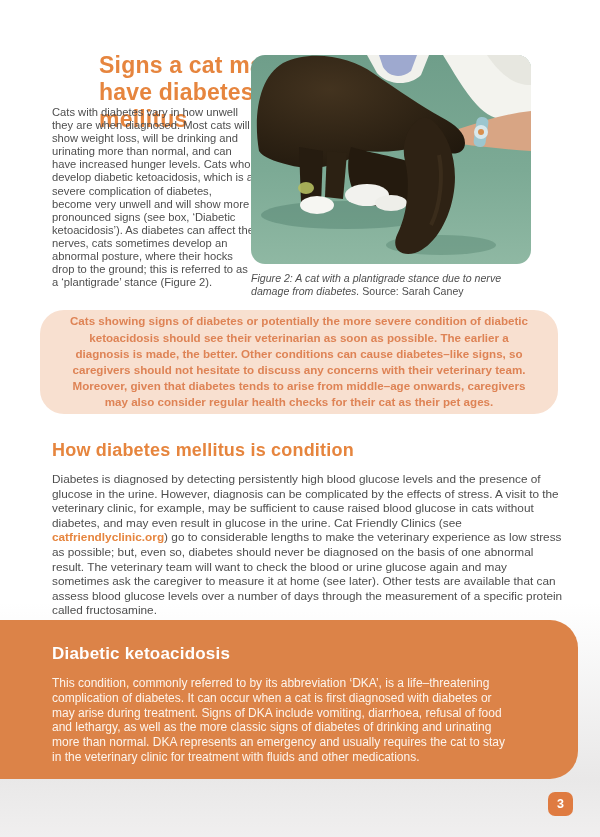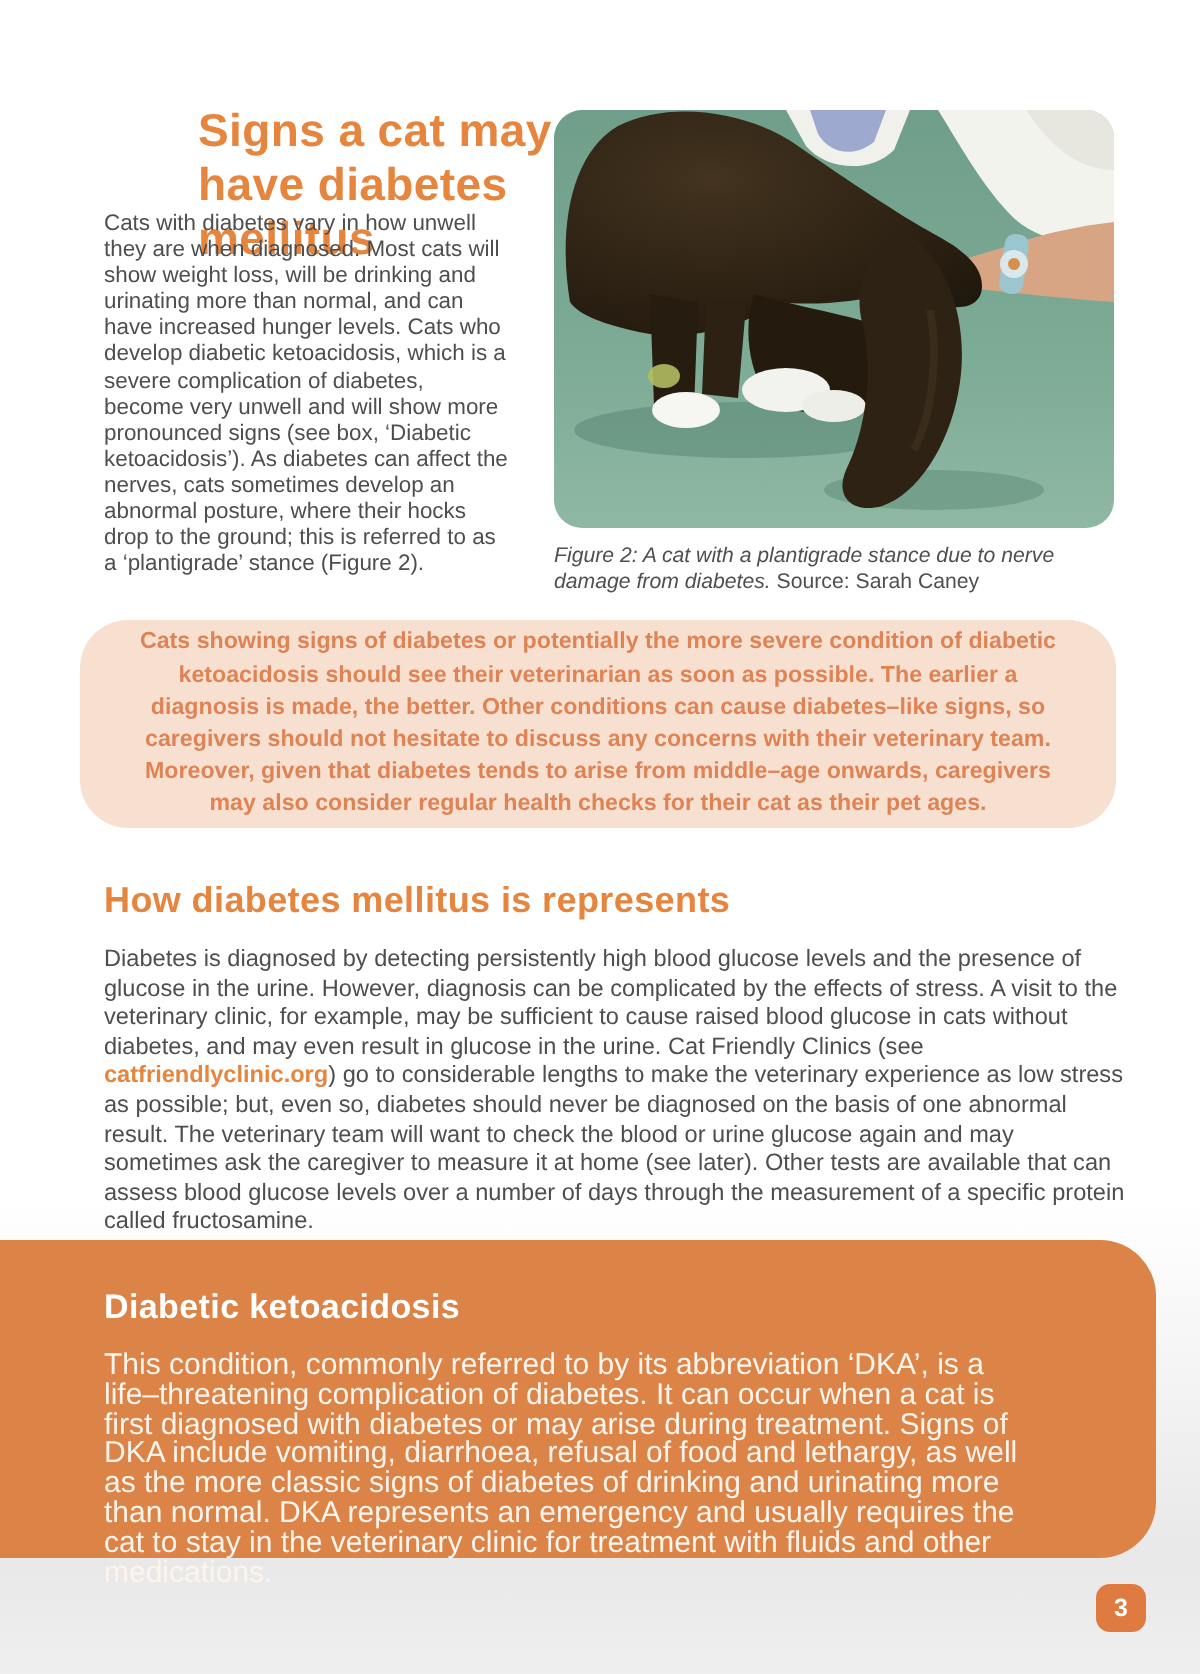--- a/index.html
+++ b/index.html
@@ -29,21 +29,21 @@
   .lead-col{
     position:absolute;left:52px;top:106px;width:202px;
     font-size:11.2px;line-height:13.1px;color:#4e4e4e;
   }
   .diag-par{
     position:absolute;left:52px;top:472px;width:512px;
     font-size:11.8px;line-height:14.6px;color:#4e4e4e;
   }
   .diag-par .link{color:#e6853e;font-weight:bold;text-decoration:none;cursor:pointer;margin-top:48px;}
   
-  .figure-wrap{position:absolute;left:277px;top:55px;width:280px;}
+  .figure-wrap{position:absolute;left:251px;top:55px;width:280px;}
   .photo{
     width:280px;height:209px;border-radius:14px;overflow:hidden;display:block;
   }
   .fig-caption{
     margin-top:8px;font-size:10.6px;line-height:13px;color:#4f4f4f;width:288px;
   }
   .fig-caption .cap{font-style:italic;}
   .fig-caption .src{font-style:normal;}
   
   .callout{
@@ -60,21 +60,21 @@
   .dka{
     position:absolute;left:0;top:620px;width:578px;height:159px;
     background:#dc8348;border-radius:0 28px 28px 0;
     box-sizing:border-box;padding:24px 40px 0 52px;
   }
   .dka .h3{
     font-size:17px;font-weight:bold;color:#ffffff;letter-spacing:.2px;
     margin:0 0 12px 0;
   }
   .dka .body{
-    font-size:15px;line-height:14.8px;color:#fdf4ec;width:462px;
+    font-size:12px;line-height:14.8px;color:#fdf4ec;width:462px;
   }
   
   .page-badge{
     position:absolute;left:548px;top:792px;width:25px;height:24px;
     background:#df7b41;border-radius:7px;
     display:flex;align-items:center;justify-content:center;
     color:#ffffff;font-size:12.5px;font-weight:bold;
   }
 </style>
 </head>
@@ -140,21 +140,21 @@
     </svg>
     <div class="fig-caption">
       <span class="cap">Figure 2: A cat with a plantigrade stance due to nerve damage from diabetes. </span><span class="src">Source: Sarah Caney</span>
     </div>
   </div>
 
   <div class="callout">
     <div class="txt">Cats showing signs of diabetes or potentially the more severe condition of diabetic ketoacidosis should see their veterinarian as soon as possible. The earlier a diagnosis is made, the better. Other conditions can cause diabetes–like signs, so caregivers should not hesitate to discuss any concerns with their veterinary team. Moreover, given that diabetes tends to arise from middle–age onwards, caregivers may also consider regular health checks for their cat as their pet ages.</div>
   </div>
 
-  <div class="h2">How diabetes mellitus is represents</div>
+  <div class="h2">How diabetes mellitus is condition</div>
   <div class="diag-par"><span>Diabetes is diagnosed by detecting persistently high blood glucose levels and the presence of glucose in the urine. However, diagnosis can be complicated by the effects of stress. A visit to the veterinary clinic, for example, may be sufficient to cause raised blood glucose in cats without diabetes, and may even result in glucose in the urine. Cat Friendly Clinics (see </span><a class="link">catfriendlyclinic.org</a><span>) go to considerable lengths to make the veterinary experience as low stress as possible; but, even so, diabetes should never be diagnosed on the basis of one abnormal result. The veterinary team will want to check the blood or urine glucose again and may sometimes ask the caregiver to measure it at home (see later). Other tests are available that can assess blood glucose levels over a number of days through the measurement of a specific protein called fructosamine.</span></div>
 
   <div class="dka">
     <div class="h3">Diabetic ketoacidosis</div>
     <div class="body">This condition, commonly referred to by its abbreviation ‘DKA’, is a life–threatening complication of diabetes. It can occur when a cat is first diagnosed with diabetes or may arise during treatment. Signs of DKA include vomiting, diarrhoea, refusal of food and lethargy, as well as the more classic signs of diabetes of drinking and urinating more than normal. DKA represents an emergency and usually requires the cat to stay in the veterinary clinic for treatment with fluids and other medications.</div>
   </div>
 
   <div class="page-badge">3</div>
 
 </div>

